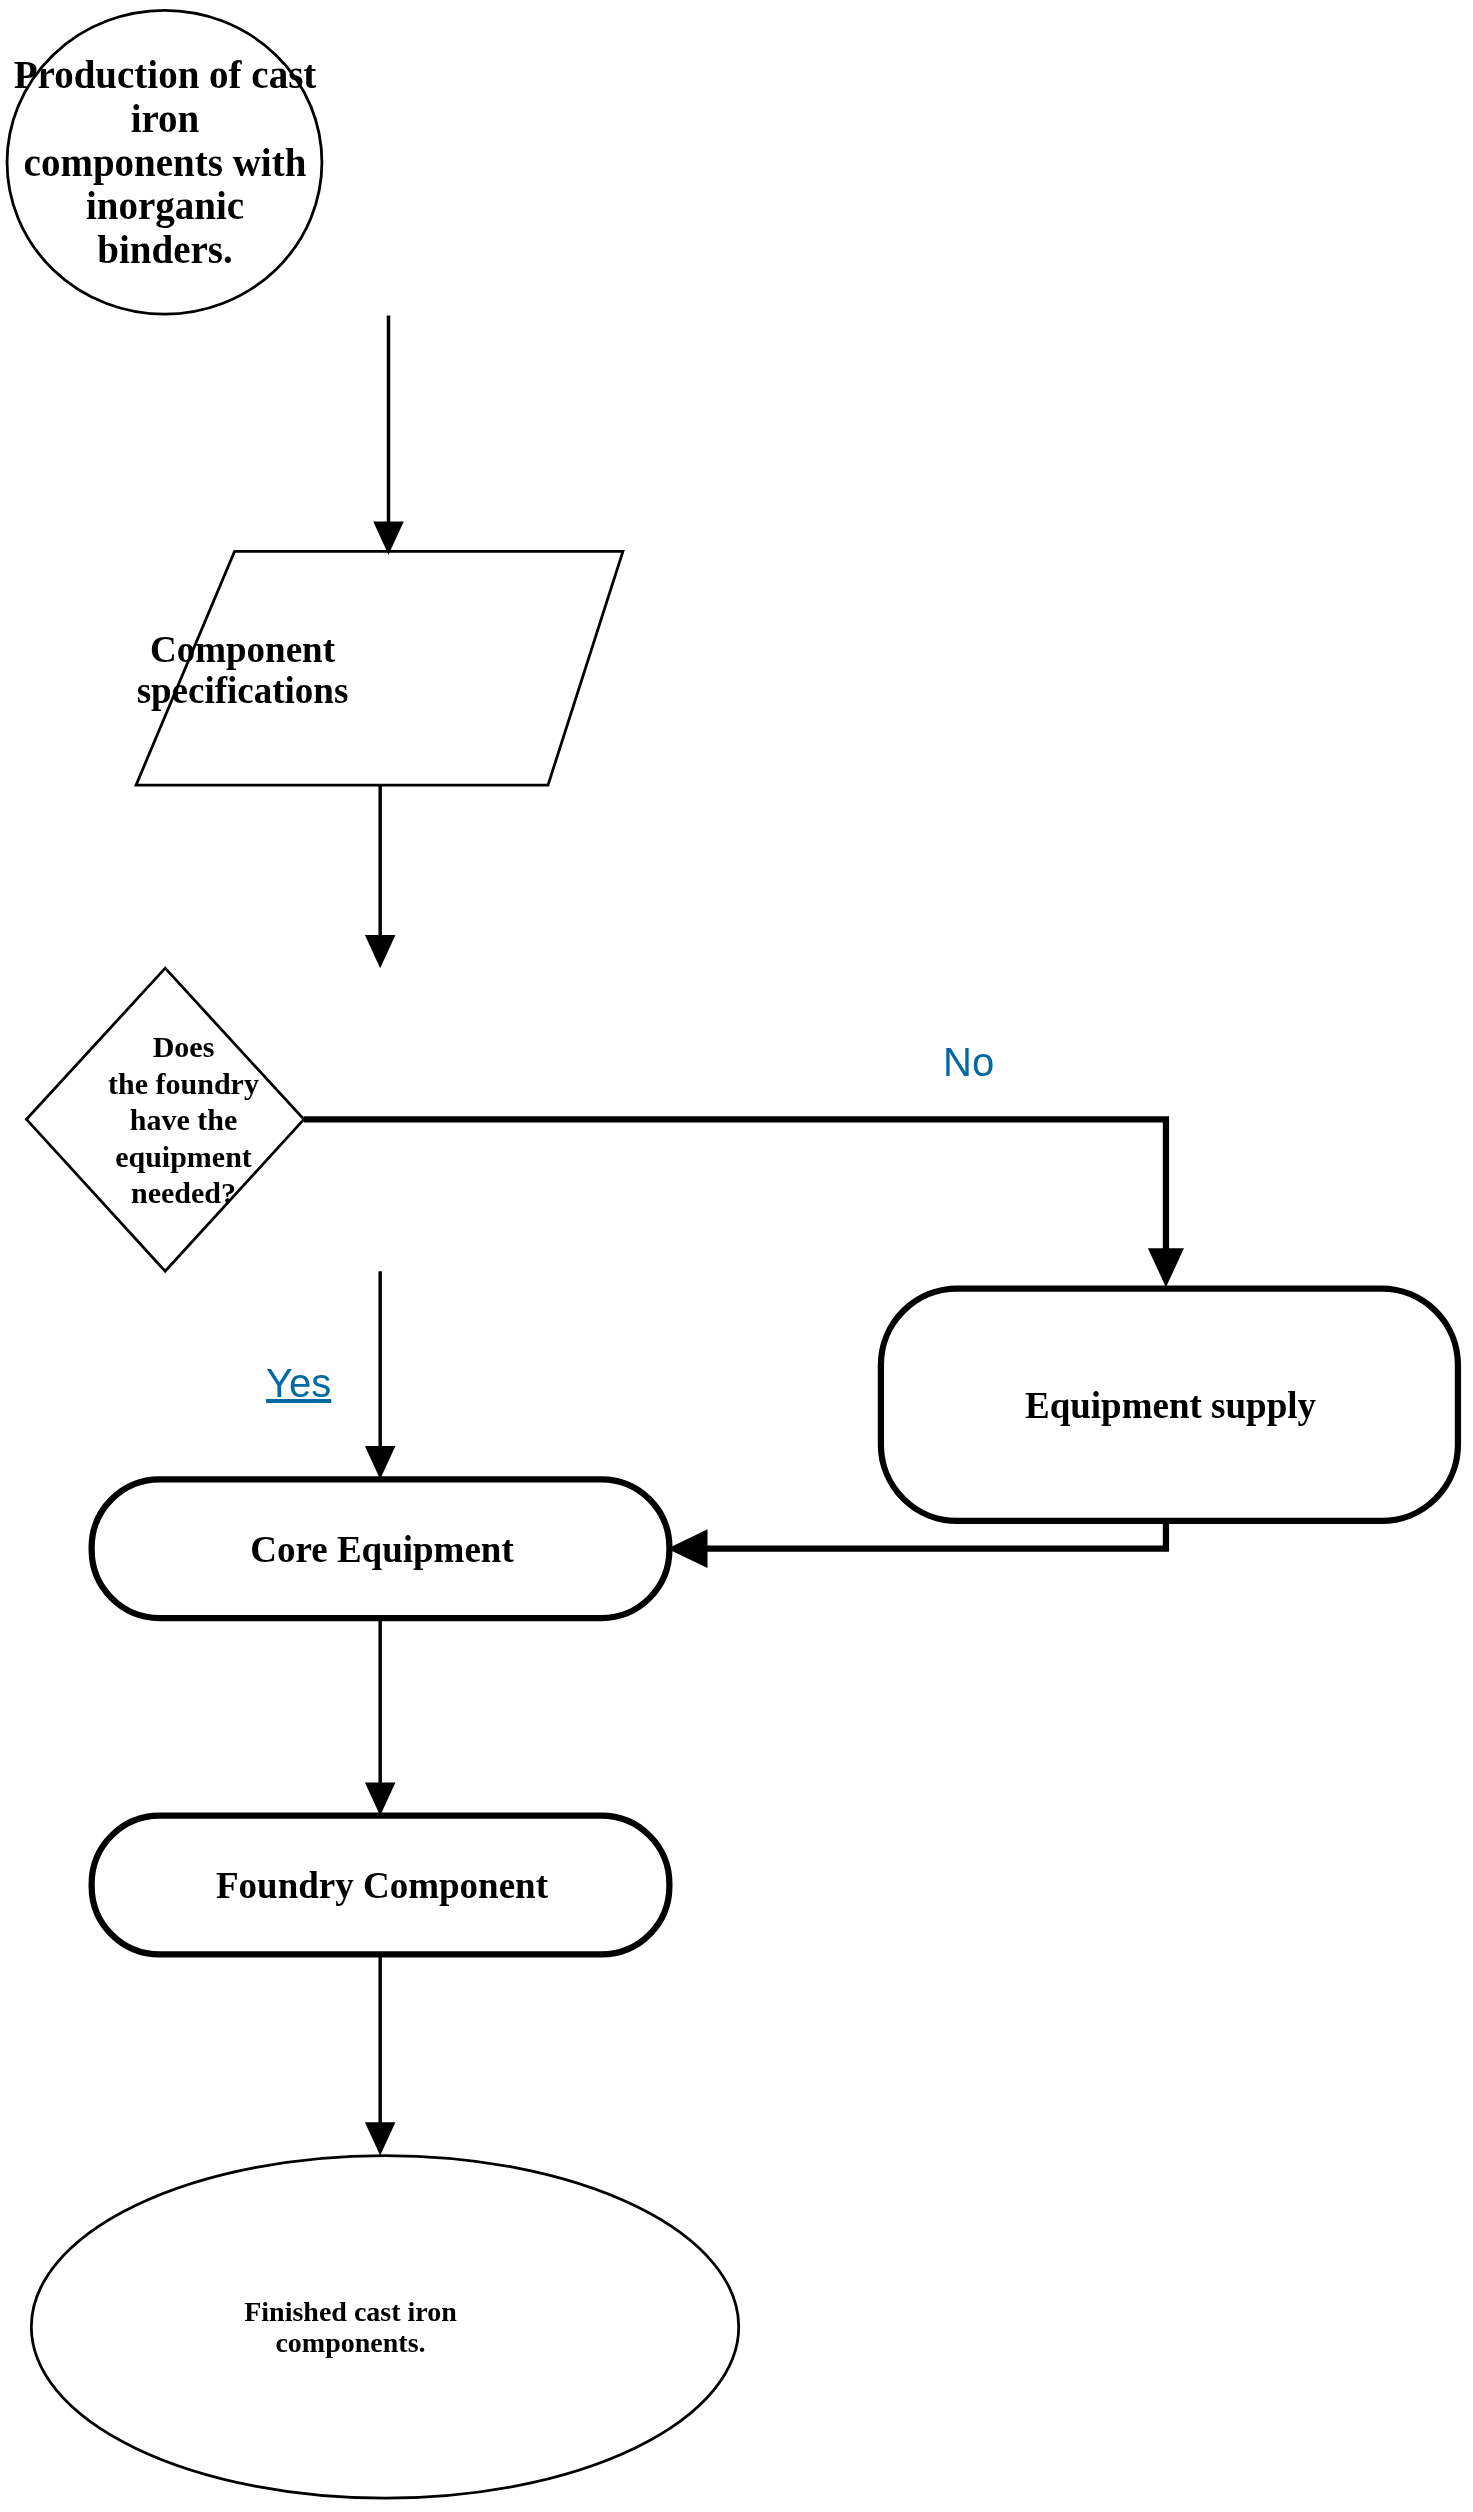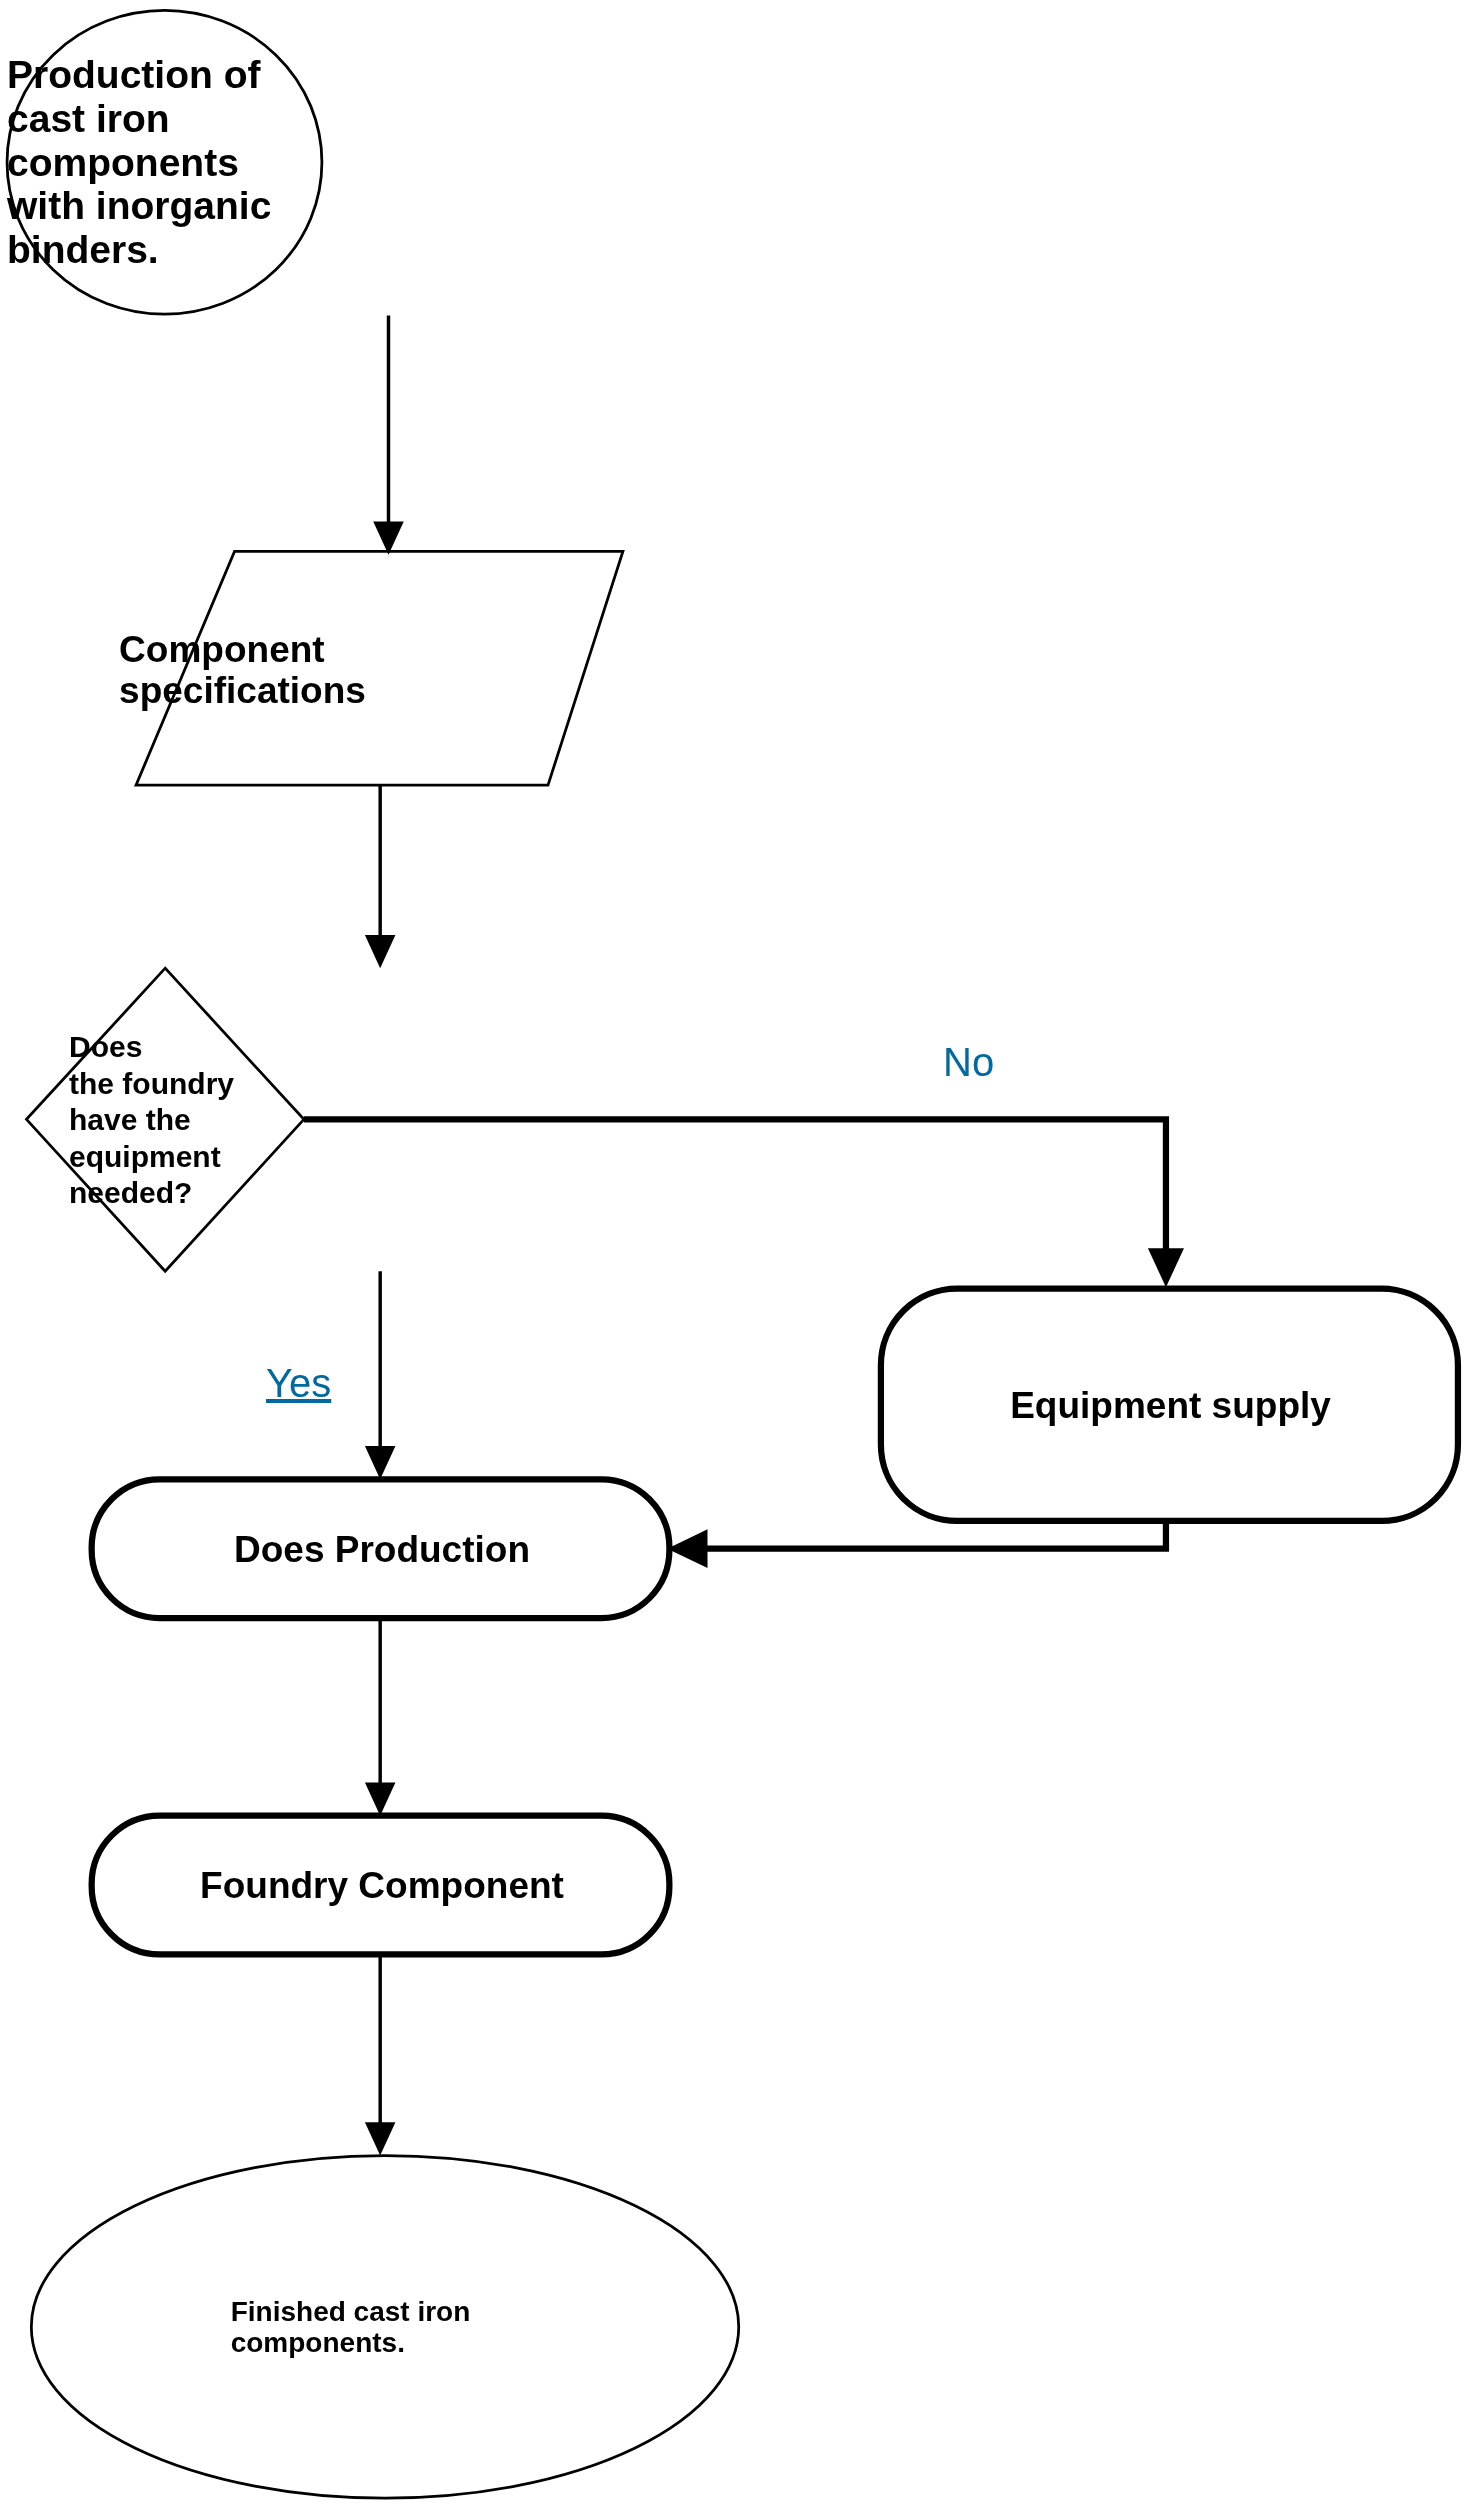--- a/index.html
+++ b/index.html
@@ -37,23 +37,23 @@
   }
   .edge-line-thick {
     fill: none;
     stroke: #000000;
     stroke-width: 9;
   }
   .arrow-head { fill: #000000; stroke: none; }
 
   .node-text {
     position: absolute;
-    text-align: left;
+    text-align: center;
     color: #000000;
-    font-family: Liberation Sans, sans-serif;
+    font-family: Liberation Serif, serif;
     font-weight: bold;
     line-height: 1.12;
     white-space: pre-line;
     display: flex;
     align-items: center;
     justify-content: center;
     user-select: none;
   }
   .edge-label {
     position: absolute;
@@ -163,21 +163,21 @@
   <div class="node-text" id="txt-spec">Component
 specifications</div>
 
   <div class="node-text" id="txt-equip">Equipment supply</div>
 
   <div class="node-text" id="txt-decision">Does
 the foundry
 have the equipment
 needed?</div>
 
-  <div class="node-text" id="txt-core">Does Production</div>
+  <div class="node-text" id="txt-core">Core Equipment</div>
 
   <div class="node-text" id="txt-foundry">Foundry Component</div>
 
   <div class="node-text" id="txt-end">Finished cast iron
 components.</div>
 
   <div class="edge-label" id="lbl-yes">Yes</div>
 
   <div class="edge-label" id="lbl-no">No</div>
 

